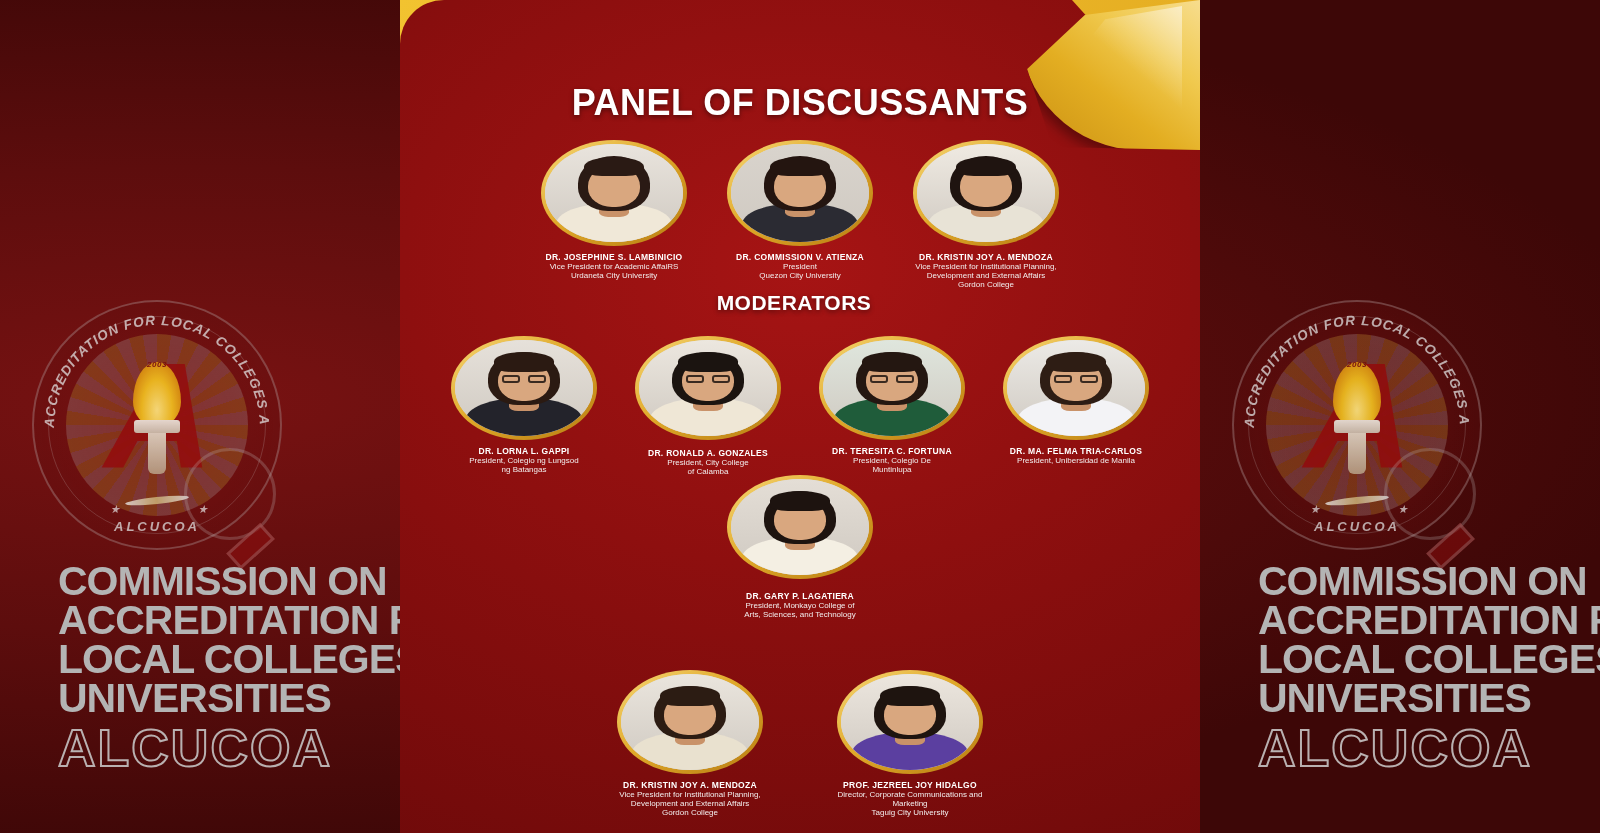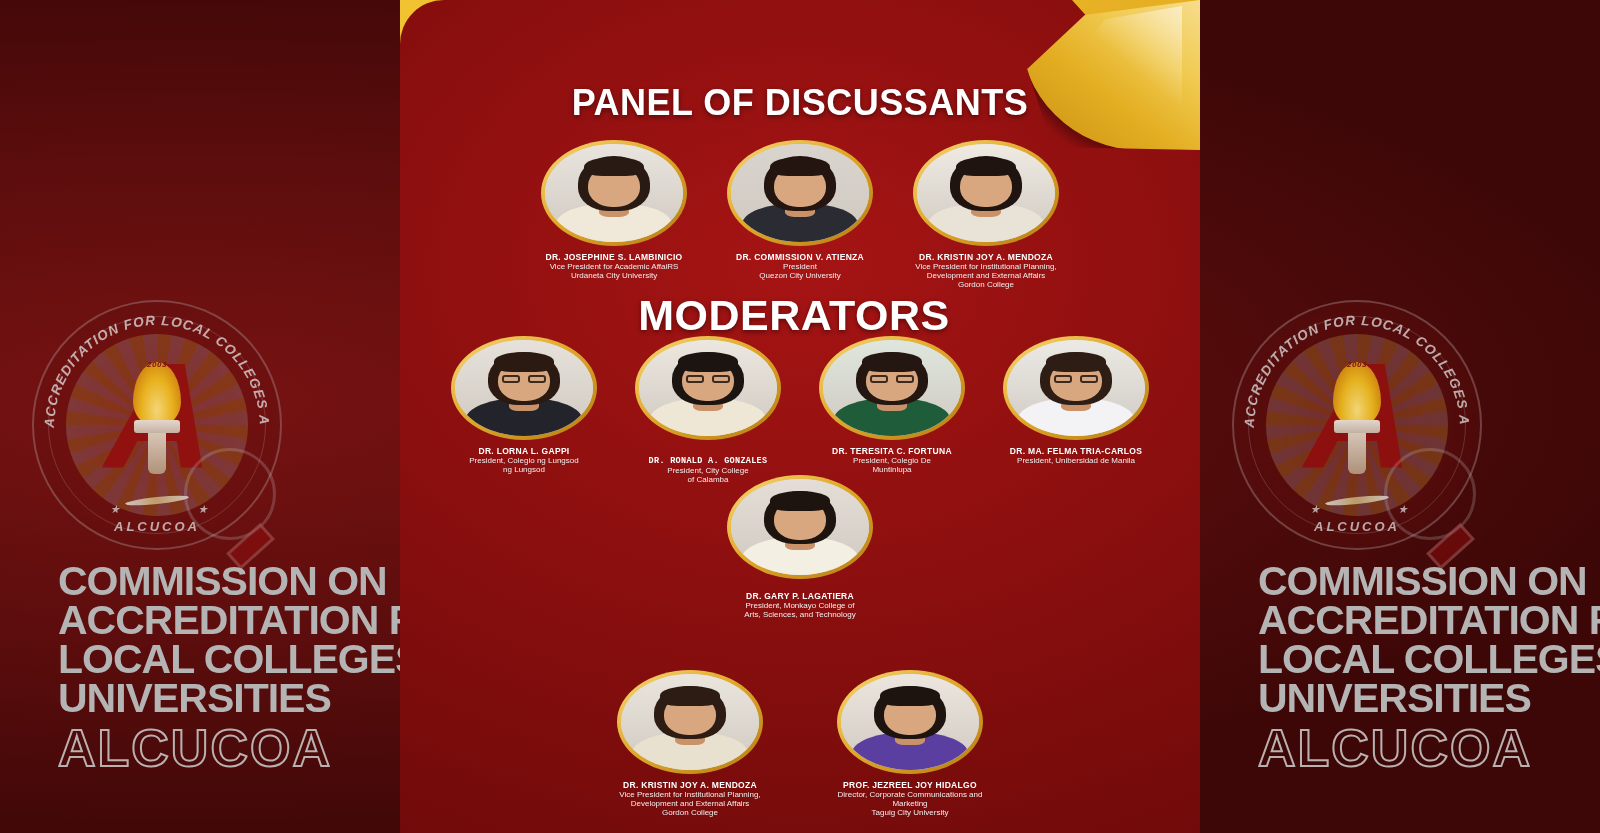--- a/index.html
+++ b/index.html
@@ -98,21 +98,21 @@
   .curl-shine { position:absolute; right:18px; top:6px; width:120px; height:132px;
     background:linear-gradient(220deg, rgba(255,255,255,.55) 0%, rgba(255,255,255,0) 45%);
     clip-path: polygon(100% 0, 100% 100%, 18% 98%, 4% 46%, 36% 10%);
   }
 
   .poster-body { position:absolute; inset:0; }
 
   .section-title { text-align:center; color:#ffffff; font-weight:bold;
     letter-spacing:.5px; text-shadow:0 2px 5px rgba(0,0,0,.45); }
   #t-panel  { position:absolute; left:0; right:0; top:82px; font-size:36px; }
-  #t-mod    { position:absolute; left:0; right:12px; top:291px; font-size:43px; }
+  #t-mod    { position:absolute; left:0; right:12px; top:291px; font-size:21px; }
   #t-mc     { position:absolute; left:0; right:0; top:627px; font-size:29px; }
 
   .row { position:absolute; left:0; right:0; display:flex; justify-content:center; }
   .person { text-align:center; }
 
   .photo-wrap { position:relative; margin:0 auto; }
   .photo-ring { position:absolute; inset:0; border-radius:50%;
     background:linear-gradient(145deg,#f7d877 0%,#e0a92a 45%,#b87d12 100%); }
   .photo { position:absolute; inset:4px; border-radius:50%; overflow:hidden;
     background:#d8d8d8; }
@@ -268,37 +268,37 @@
                 <div class="ph-neck" style="left: 39%; width: 22%; top: 58%; height: 16%;"></div>
                 <div class="ph-hair" style="left: 24%; width: 52%; top: 12%; height: 56%; background: rgb(43, 26, 18);"></div>
                 <div class="ph-face" style="left: 31%; width: 38%; top: 21%; height: 43%;"></div>
                 <div class="ph-hair" style="left: 28%; width: 44%; top: 13%; height: 20%; background: rgb(43, 26, 18); border-radius: 50% 50% 30% 30%;"></div>
                 <div class="ph-glass" style="left: 34%; top: 36%; width: 13%; height: 9%;"></div>
                 <div class="ph-glass" style="left: 53%; top: 36%; width: 13%; height: 9%;"></div>
               </div>
             </div>
             <div class="cap-name" style="font-size: 8.5px; margin-top: 6px;">DR. LORNA L. GAPPI</div>
             <div class="cap-role" style="font-size: 8px; margin-top: 1px;">President, Colegio ng Lungsod</div>
-            <div class="cap-role" style="font-size: 8px;">ng Lungsod</div>
+            <div class="cap-role" style="font-size: 8px;">ng Batangas</div>
           </div>
           <div class="person" style="width: 168px;">
             <div class="photo-wrap" style="width: 146px; height: 104px;">
               <div class="photo-ring"></div>
               <div class="photo">
                 <div class="bgwash" style="background: linear-gradient(rgb(236, 231, 223) 0%, rgb(207, 201, 193) 100%);"></div>
                 <div class="ph-body" style="left: 8%; right: 8%; bottom: -6%; height: 46%; background: rgb(239, 231, 214);"></div>
                 <div class="ph-neck" style="left: 39%; width: 22%; top: 58%; height: 16%;"></div>
                 <div class="ph-hair" style="left: 24%; width: 52%; top: 12%; height: 56%; background: rgb(27, 20, 16);"></div>
                 <div class="ph-face" style="left: 31%; width: 38%; top: 21%; height: 43%;"></div>
                 <div class="ph-hair" style="left: 28%; width: 44%; top: 13%; height: 20%; background: rgb(27, 20, 16); border-radius: 50% 50% 30% 30%;"></div>
                 <div class="ph-glass" style="left: 34%; top: 36%; width: 13%; height: 9%;"></div>
                 <div class="ph-glass" style="left: 53%; top: 36%; width: 13%; height: 9%;"></div>
               </div>
             </div>
-            <div class="cap-name" style="font-size: 8.5px; margin-top: 16px; font-family: Liberation Mono, monospace;">DR. RONALD A. GONZALES</div>
+            <div class="cap-name" style="font-size: 8.5px; margin-top: 8px;">DR. RONALD A. GONZALES</div>
             <div class="cap-role" style="font-size: 8px; margin-top: 1px;">President, City College</div>
             <div class="cap-role" style="font-size: 8px;">of Calamba</div>
           </div>
           <div class="person" style="width: 168px;">
             <div class="photo-wrap" style="width: 146px; height: 104px;">
               <div class="photo-ring"></div>
               <div class="photo">
                 <div class="bgwash" style="background: linear-gradient(rgb(223, 230, 221) 0%, rgb(207, 201, 193) 100%);"></div>
                 <div class="ph-body" style="left: 8%; right: 8%; bottom: -6%; height: 46%; background: rgb(31, 92, 58);"></div>
                 <div class="ph-neck" style="left: 39%; width: 22%; top: 58%; height: 16%;"></div>

